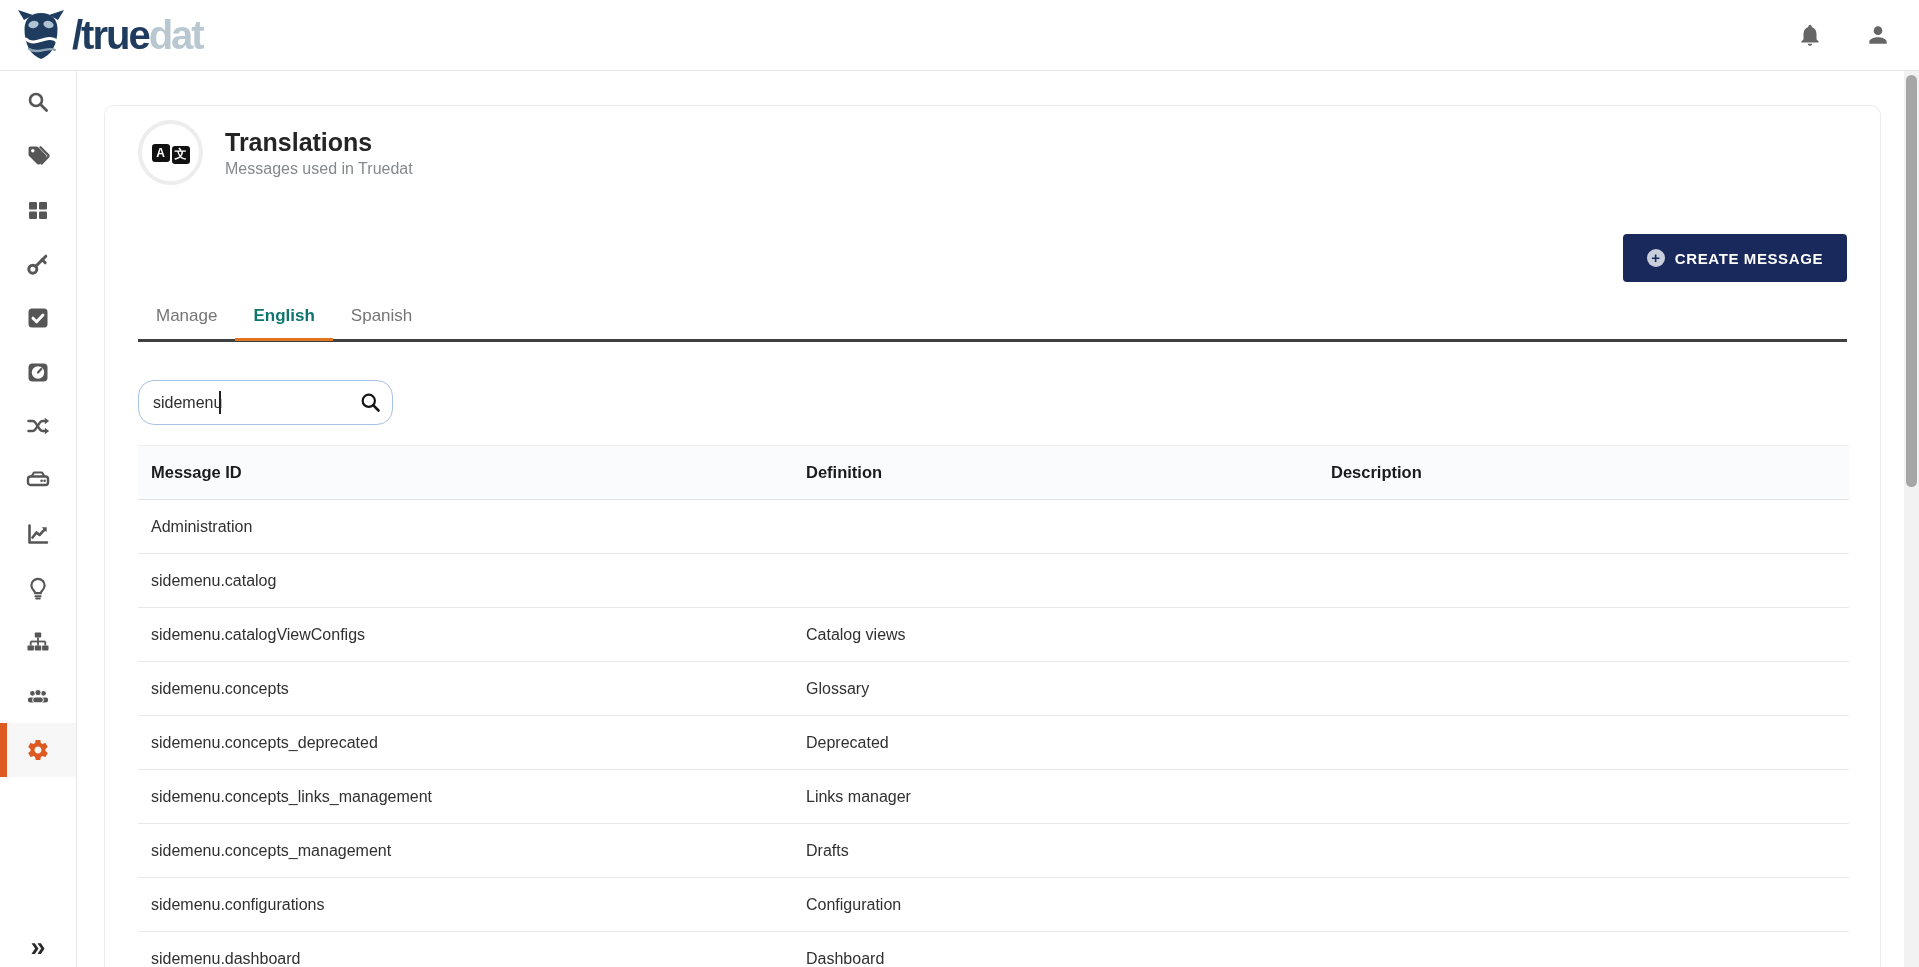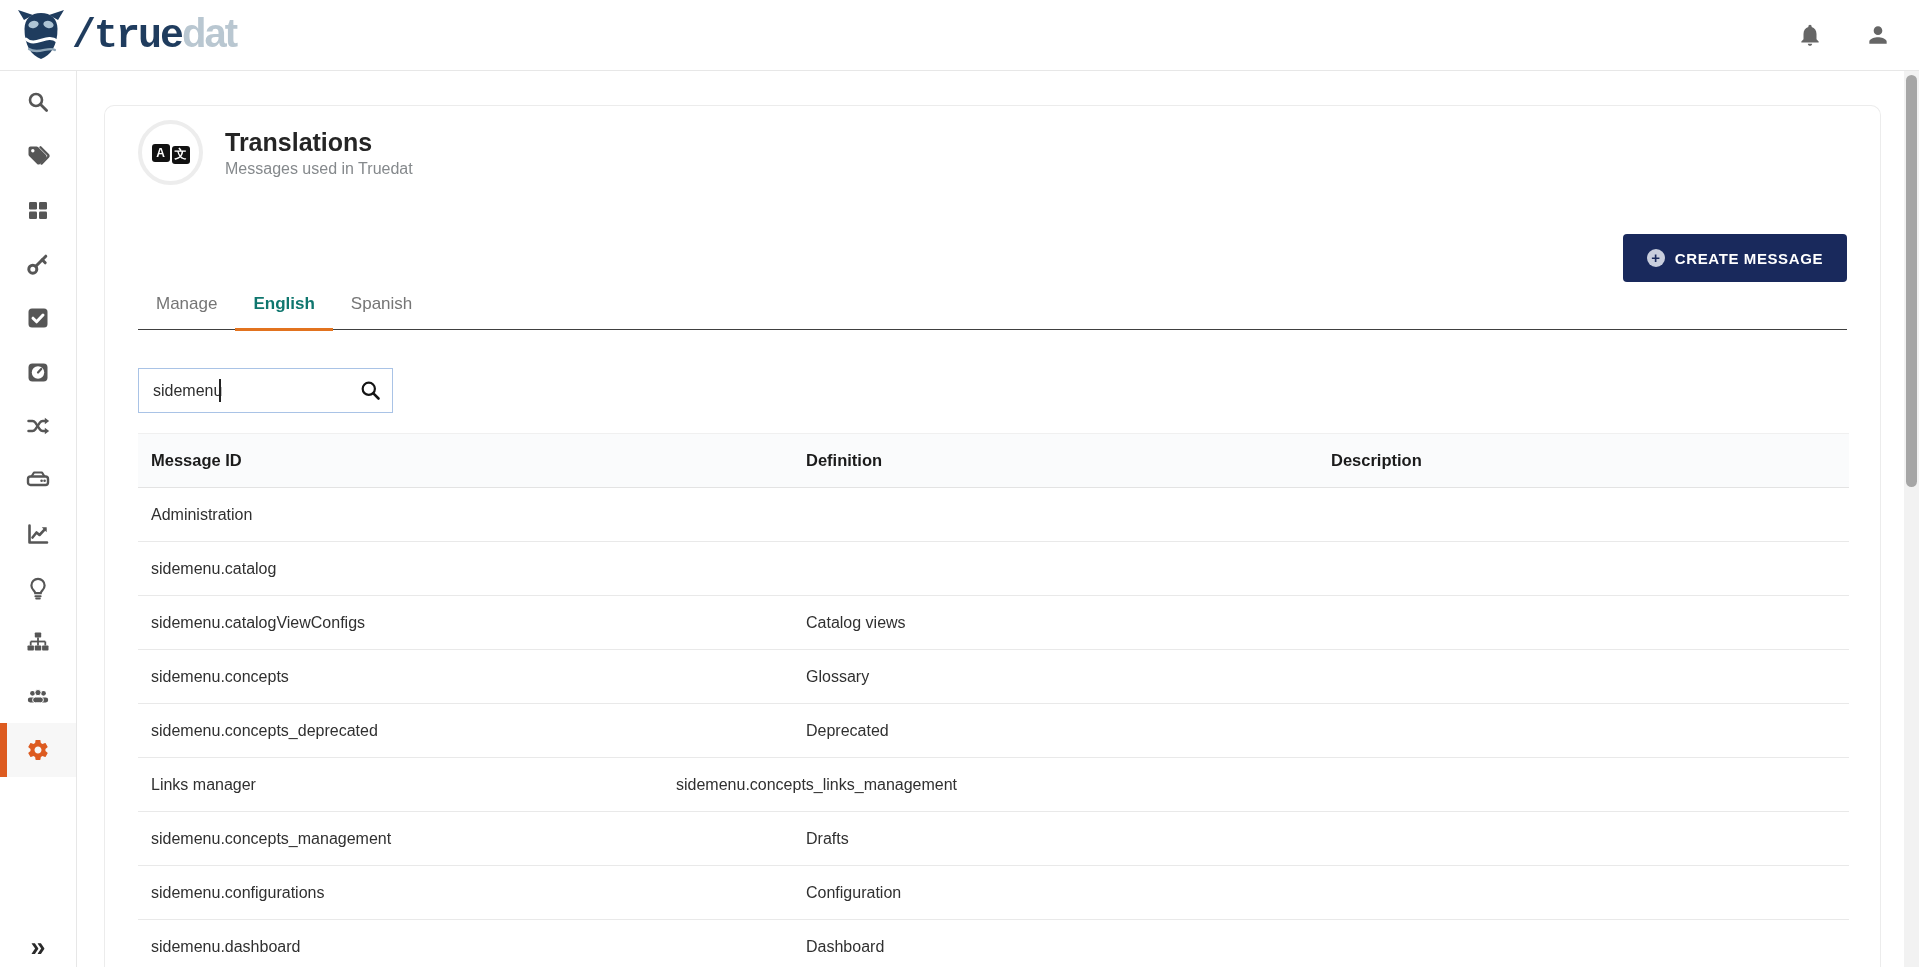--- a/index.html
+++ b/index.html
@@ -5,21 +5,21 @@
   * { margin:0; padding:0; box-sizing:border-box; }
   html,body { width:1919px; height:967px; overflow:hidden; background:#fff;
               font-family:"Liberation Sans", sans-serif; }
 
   
   .topbar { position:absolute; top:0; left:0; width:1919px; height:71px;
             background:#fff; border-bottom:1px solid #e7e7e7; display:flex;
             align-items:center; justify-content:space-between; z-index:5; }
   .logo { display:flex; align-items:center; gap:6px; padding-left:16px; cursor:pointer; }
   .logo-text { font-size:40px; font-weight:800; letter-spacing:-2px; line-height:1; }
-  .logo-dark { color:#1f3c5e;font-family:Liberation Mono, monospace; }
+  .logo-dark { color:#1f3c5e; }
   .logo-light { color:#b9c7d1; }
   .topbar-right { display:flex; align-items:center; gap:42px; padding-right:28px; }
   .topbar-right svg { display:block; cursor:pointer; }
 
   
   .sidebar { position:absolute; top:71px; left:0; bottom:0; width:77px; background:#fff;
              border-right:1px solid #e7e7e7; padding-top:4px; z-index:4; }
   .side-item { position:relative; height:54px; display:flex; align-items:center;
                justify-content:center; cursor:pointer; }
   .side-item svg { display:block; }
@@ -44,30 +44,30 @@
   .page-title { font-size:25px; font-weight:600; color:#252525; line-height:1.2; }
   .page-subtitle { font-size:16px; color:#85898c; margin-top:3px; }
 
   .actions-row { margin-top:49px; height:48px; display:flex; justify-content:flex-end; }
   .create-btn { height:48px; background:#19295c; color:#fff; border:none; border-radius:4px;
                 font-family:inherit; font-size:15px; font-weight:700; letter-spacing:.6px;
                 padding:0 24px; display:flex; align-items:center; gap:10px; cursor:pointer; }
   .plus-circle { width:18px; height:18px; border-radius:50%; background:#c9cedd; color:#19295c;
                  font-size:15px; font-weight:700; line-height:18px; text-align:center; display:inline-block; }
 
-  .tabs-row { margin-top:6px; height:42px; border-bottom:1px solid #404040; display:flex; }
+  .tabs-row { margin-top:18px; height:42px; border-bottom:3px solid #404040; display:flex; }
   .tab { position:relative; padding:6px 18px 0 18px; font-size:17px; color:#757575;
          cursor:pointer; }
   .tab.active { color:#0f766e; font-weight:700; }
   .tab.active::after { content:""; position:absolute; left:0; right:0; bottom:-2px;
          height:3px; background:#e2731f; }
 
   .search-row { margin-top:38px; }
   .search-wrap { position:relative; width:255px; height:45px; }
-  .search-input { width:255px; height:45px; border:1px solid #a9c3e6; border-radius:0;
+  .search-input { width:255px; height:45px; border:1px solid #a9c3e6; border-radius:16px;
          font-family:inherit; font-size:16px; color:#2e2e2e; padding:0 44px 0 14px; outline:none; }
   .caret { position:absolute; left:81px; top:11px; width:1.5px; height:23px; background:#222; }
   .search-glass { position:absolute; right:12px; top:12px; cursor:pointer; }
 
   
   .table { margin-top:20px; width:1711px; }
   .thead { display:flex; align-items:center; height:55px; background:#fafbfc;
            border-top:1px solid #f0f0f0; border-bottom:1px solid #e3e3e3;
            font-size:16.5px; font-weight:700; color:#1b1b1b; }
   .trow { display:flex; align-items:center; height:54px; border-bottom:1px solid #e9e9e9;
@@ -273,22 +273,22 @@
             <div class="cell col-id">sidemenu.concepts</div>
             <div class="cell col-def">Glossary</div>
             <div class="cell col-desc"></div>
           </div>
           <div class="trow">
             <div class="cell col-id">sidemenu.concepts_deprecated</div>
             <div class="cell col-def">Deprecated</div>
             <div class="cell col-desc"></div>
           </div>
           <div class="trow">
+            <div class="cell col-id">sidemenu.concepts_links_management</div>
             <div class="cell col-def">Links manager</div>
-            <div class="cell col-id">sidemenu.concepts_links_management</div>
             <div class="cell col-desc"></div>
           </div>
           <div class="trow">
             <div class="cell col-id">sidemenu.concepts_management</div>
             <div class="cell col-def">Drafts</div>
             <div class="cell col-desc"></div>
           </div>
           <div class="trow">
             <div class="cell col-id">sidemenu.configurations</div>
             <div class="cell col-def">Configuration</div>

